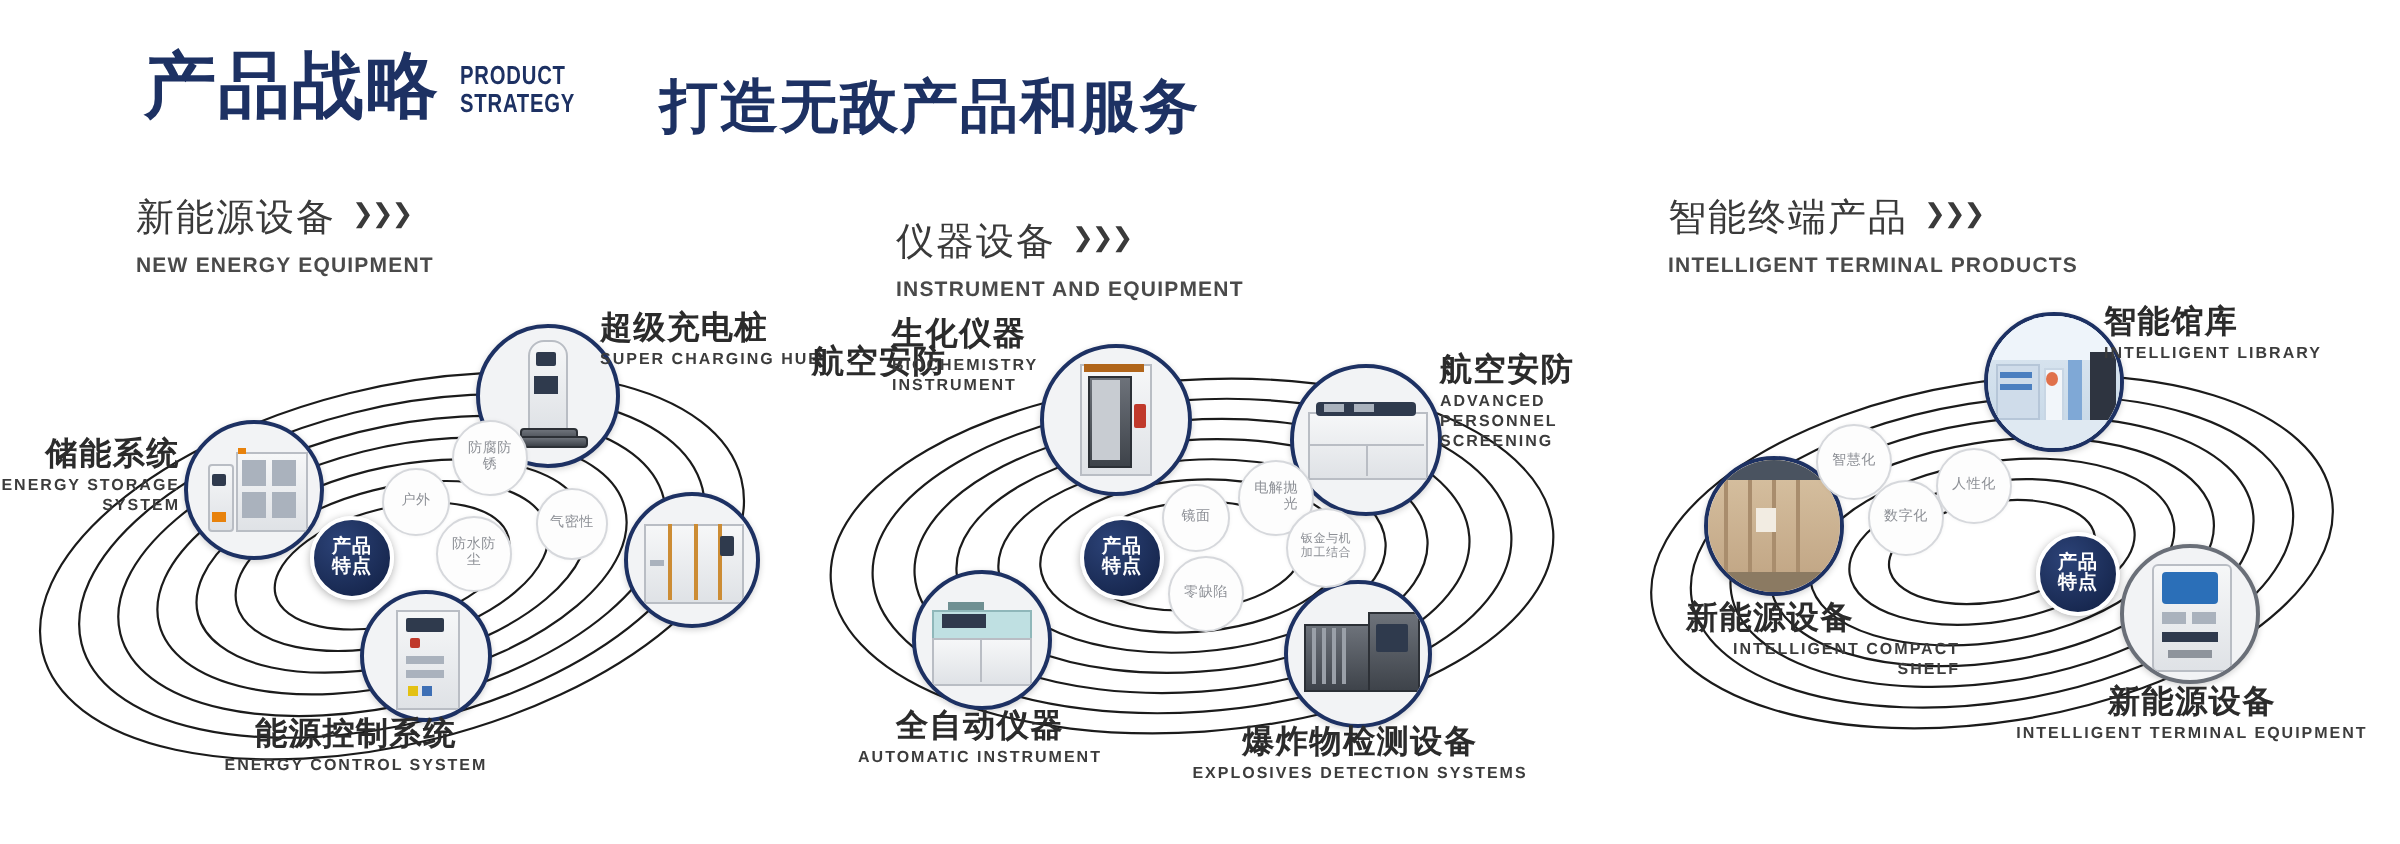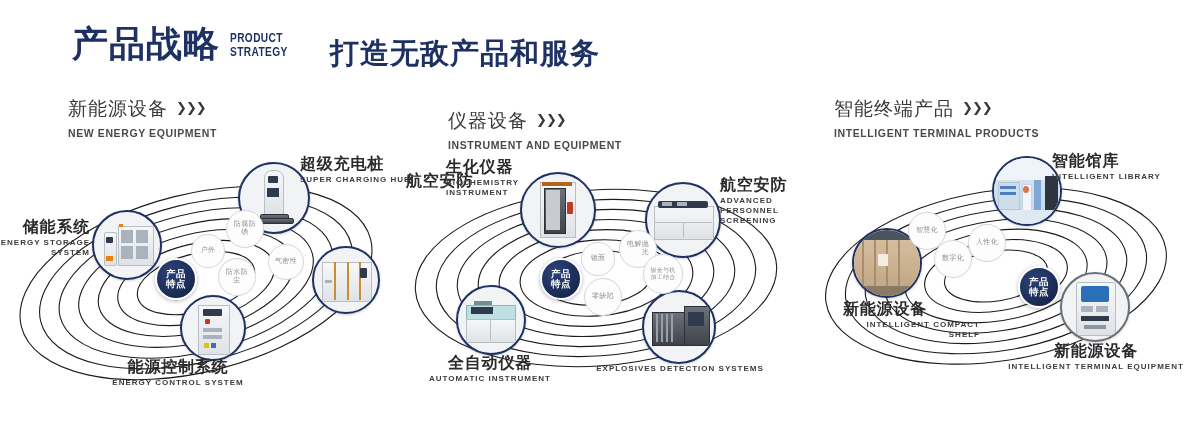--- a/index.html
+++ b/index.html
@@ -293,20 +293,21 @@
         <div class="dev cab-dark" style="left:8px;top:20px;width:34px;height:32px;"></div>
         <div class="dev" style="left:12px;top:22px;width:2px;height:28px;background:#9aa0a8;"></div>
         <div class="dev" style="left:17px;top:22px;width:2px;height:28px;background:#9aa0a8;"></div>
         <div class="dev" style="left:22px;top:22px;width:2px;height:28px;background:#9aa0a8;"></div>
         <div class="dev" style="left:27px;top:22px;width:2px;height:28px;background:#9aa0a8;"></div>
         <div class="dev cab-dark" style="left:40px;top:14px;width:24px;height:38px;"></div>
         <div class="dev scr-b" style="left:44px;top:20px;width:16px;height:14px;border-radius:1px;"></div>
       </div>
     </div>
     <div class="lab ctr" style="left:185px;top:212px;width:190px;">
+      <div class="cn">爆炸物检测设备</div>
       <div class="en">EXPLOSIVES DETECTION SYSTEMS</div>
     </div>
 
     <div class="node" style="left:56px;top:135px;width:66px;height:66px;">
       <div class="art">
         <div class="dev teal" style="left:8px;top:18px;width:48px;height:14px;border:1px solid #8fb7ba;"></div>
         <div class="dev scr-b" style="left:13px;top:20px;width:22px;height:7px;"></div>
         <div class="dev cab" style="left:8px;top:32px;width:48px;height:22px;"></div>
         <div class="dev" style="left:32px;top:32px;width:1px;height:22px;background:#b9bdc4;"></div>
         <div class="dev" style="left:16px;top:14px;width:18px;height:4px;background:#6f8f92;"></div>

